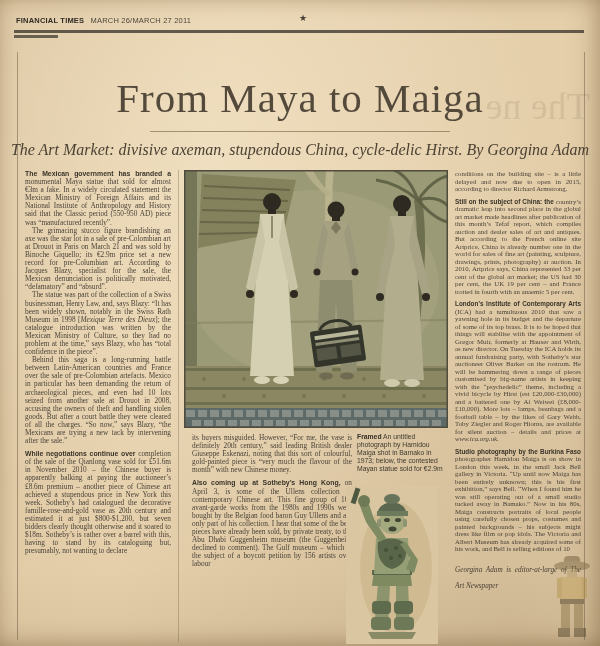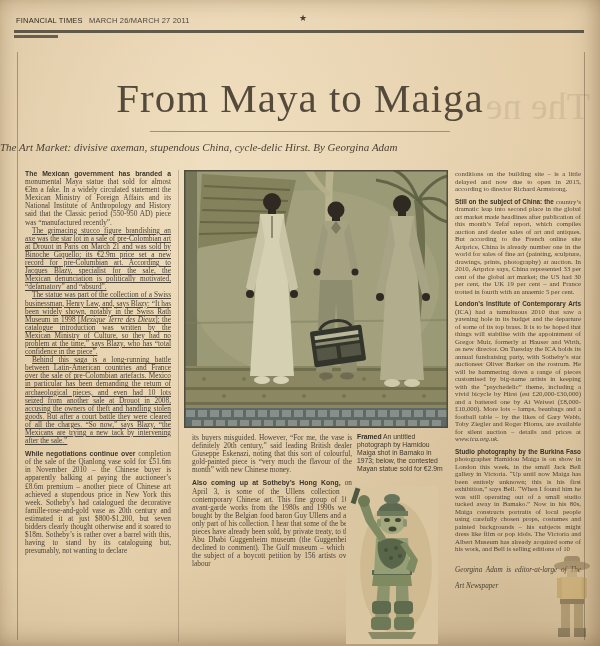--- a/index.html
+++ b/index.html
@@ -13,42 +13,42 @@
       #e5cfab;
     box-shadow: inset -16px 0 28px -12px rgba(105,78,42,0.38),
                 inset 0 -12px 22px -10px rgba(105,78,42,0.30),
                 inset 10px 0 24px -14px rgba(105,78,42,0.25),
                 inset 0 10px 20px -12px rgba(140,110,70,0.25);
     font-family:"Liberation Serif",serif;color:#4a4339;
   }
   .abs{position:absolute;}
   
   .masthead{left:16px;top:16px;font-family:"Liberation Sans",sans-serif;font-size:7.5px;letter-spacing:.2px;white-space:nowrap;}
-  .mh-name{font-weight:normal;color:#2f2b23;}
+  .mh-name{font-weight:bold;color:#2f2b23;}
   .mh-date{color:#4c453a;margin-left:4px;}
   .star{left:299px;top:13px;font-size:9px;color:#453f33;}
   .rule-main{left:14px;top:30px;width:570px;height:2.5px;background:#3e3a30;opacity:.8;}
   .rule-accent{left:14px;top:35px;width:44px;height:2.5px;background:#3e3a30;opacity:.75;}
   
   .ghost-headline{left:440px;top:84px;width:150px;font-size:38px;color:rgba(85,72,52,0.12);transform:scaleX(-1);font-family:"Liberation Serif",serif;white-space:nowrap;}
   .headline{left:0;top:74px;width:100%;margin:0;text-align:center;font-weight:400;font-size:41px;letter-spacing:1px;color:#544a3c;}
   .headline-rule{left:150px;top:131px;width:300px;height:1px;background:#a3906f;}
-  .standfirst{left:0;top:141px;width:100%;font-style:italic;font-size:11px;color:#4c4234;}
+  .standfirst{left:0;top:141px;width:100%;text-align:center;font-style:italic;font-size:16px;color:#4c4234;}
   
   .vrule{width:1px;background:rgba(92,76,54,0.45);}
   .vl{left:17px;top:52px;height:588px;}
   .vr{left:584px;top:52px;height:588px;}
   .vc1{left:178px;top:170px;height:472px;background:rgba(92,76,54,0.30);}
   
   .col p{margin:0;text-align:justify;}
   .col{font-size:7.3px;line-height:8.1px;overflow:hidden;}
   .col1{left:25px;top:170px;width:146px;height:476px;}
   .col2{left:192px;top:434px;width:160px;height:212px;}
   .col3{left:455px;top:170px;width:126px;height:478px;font-size:6.8px;line-height:7.5px;}
-  .ind{text-indent:7px;text-decoration:underline;}
+  .ind{text-indent:7px;}
   .sect{margin-top:5px !important;}
   b.lead{font-family:"Liberation Sans",sans-serif;font-weight:bold;font-size:.94em;color:#393329;}
   .credit{margin-top:9px !important;font-style:italic;font-size:7.2px;line-height:16px;color:#463e31;}
   
   .photo{left:184px;top:170px;width:264px;height:258px;}
   .statue{left:346px;top:486px;width:92px;height:158px;}
   .cowboy{left:546px;top:554px;width:52px;height:88px;opacity:.5;}
   .caption{left:357px;top:433px;width:88px;font-family:"Liberation Sans",sans-serif;font-size:6.8px;line-height:8.1px;color:#3f392e;text-align:left;}
   .caption b{color:#332e25;}
   svg{display:block;}

